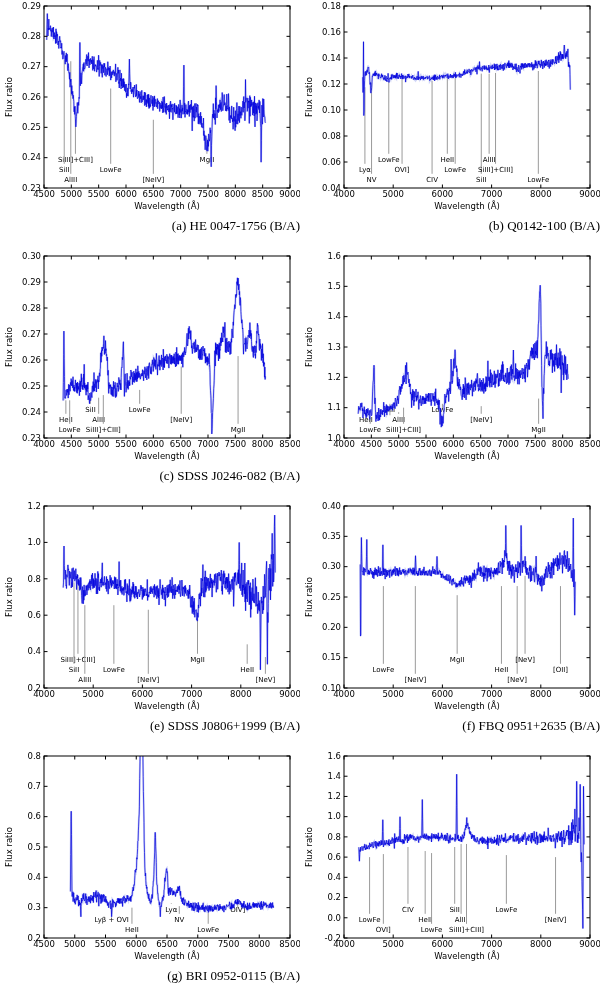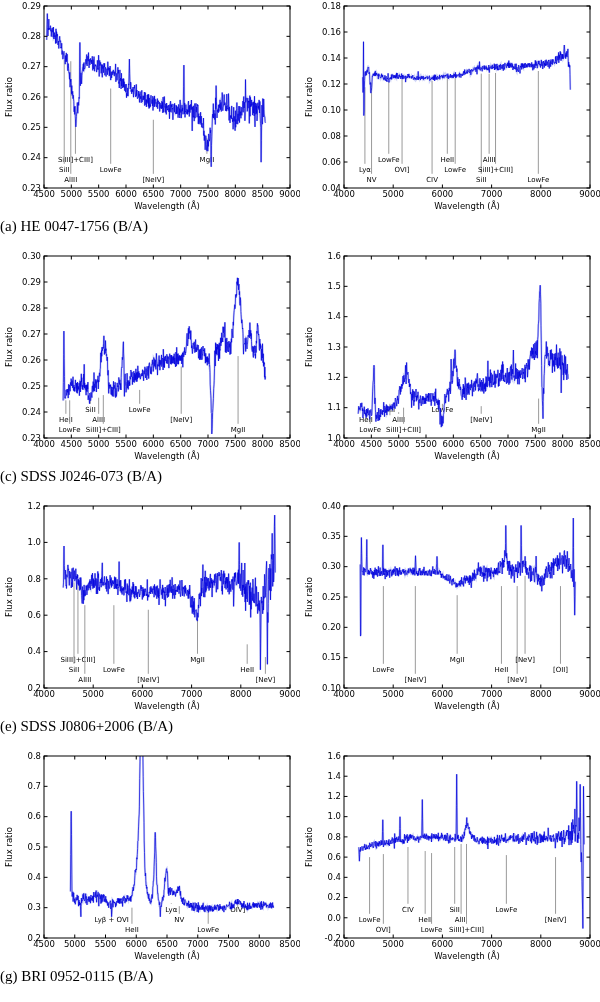--- a/index.html
+++ b/index.html
@@ -1,22 +1,22 @@
 <!DOCTYPE html>
 <html><head>
 <meta charset="utf-8">
 <style>
   html,body{margin:0;padding:0;background:#ffffff;}
   #figure{width:600px;height:1002px;background:#ffffff;display:grid;
           grid-template-columns:300px 300px;grid-template-rows:250px 250px 250px 252px;
           font-family:"DejaVu Sans",sans-serif;}
   .cell{position:relative;width:300px;height:250px;}
   .cell svg{position:absolute;left:0;top:0;}
-  .caption{position:absolute;left:0;right:0;top:218px;text-align:left;
-           font-family:"Liberation Serif",serif;font-size:15px;color:#000;}
+  .caption{position:absolute;left:0;right:0;top:218px;text-align:right;
+           font-family:"Liberation Serif",serif;font-size:13px;color:#000;}
   text{font-family:"DejaVu Sans",sans-serif;fill:#000;}
   .tick-label{font-size:8.5px;}
   .axis-label{font-size:8.5px;}
   .ann-label{font-size:7px;}
 </style>
 </head>
 <body>
 
 <div id="figure">
     <div class="cell">
@@ -167,20 +167,21 @@
         <text x="41" y="60.799999999999976" text-anchor="end" class="tick-label">0.14</text>
         <line x1="44" y1="31.99999999999999" x2="47.5" y2="31.99999999999999" stroke="#000000" stroke-width="1"></line>
         <line x1="290" y1="31.99999999999999" x2="286.5" y2="31.99999999999999" stroke="#000000" stroke-width="1"></line>
         <text x="41" y="34.79999999999999" text-anchor="end" class="tick-label">0.16</text>
         <line x1="44" y1="6" x2="47.5" y2="6" stroke="#000000" stroke-width="1"></line>
         <line x1="290" y1="6" x2="286.5" y2="6" stroke="#000000" stroke-width="1"></line>
         <text x="41" y="8.8" text-anchor="end" class="tick-label">0.18</text>
         <text x="167" y="209" text-anchor="middle" class="axis-label">Wavelength (Å)</text>
         <text x="12" y="97" text-anchor="middle" class="axis-label" transform="rotate(-90 12 97)">Flux ratio</text>
       </svg>
+      <div class="caption">(b) Q0142-100 (B/A)</div>
     </div>
     <div class="cell">
       <svg width="300" height="216">
         <defs>
           <clipPath id="clip-c">
             <rect x="44" y="6" width="246" height="182"></rect>
           </clipPath>
         </defs>
         <line x1="65.86666666666667" y1="150.30000000000004" x2="65.86666666666667" y2="163.8" stroke="#9a9a9a" stroke-width="1"></line>
         <text x="65.86666666666667" y="172.3" text-anchor="middle" class="ann-label">HeII</text>
@@ -251,21 +252,21 @@
         <text x="41" y="60.79999999999991" text-anchor="end" class="tick-label">0.28</text>
         <line x1="44" y1="32.00000000000003" x2="47.5" y2="32.00000000000003" stroke="#000000" stroke-width="1"></line>
         <line x1="290" y1="32.00000000000003" x2="286.5" y2="32.00000000000003" stroke="#000000" stroke-width="1"></line>
         <text x="41" y="34.800000000000026" text-anchor="end" class="tick-label">0.29</text>
         <line x1="44" y1="6" x2="47.5" y2="6" stroke="#000000" stroke-width="1"></line>
         <line x1="290" y1="6" x2="286.5" y2="6" stroke="#000000" stroke-width="1"></line>
         <text x="41" y="8.8" text-anchor="end" class="tick-label">0.30</text>
         <text x="167" y="209" text-anchor="middle" class="axis-label">Wavelength (Å)</text>
         <text x="12" y="97" text-anchor="middle" class="axis-label" transform="rotate(-90 12 97)">Flux ratio</text>
       </svg>
-      <div class="caption">(c) SDSS J0246-073 (B/A)</div>
+      <div class="caption">(c) SDSS J0246-082 (B/A)</div>
     </div>
     <div class="cell">
       <svg width="300" height="216">
         <defs>
           <clipPath id="clip-d">
             <rect x="44" y="6" width="246" height="182"></rect>
           </clipPath>
         </defs>
         <line x1="65.86666666666667" y1="168.28333333333333" x2="65.86666666666667" y2="163.8" stroke="#9a9a9a" stroke-width="1"></line>
         <text x="65.86666666666667" y="172.3" text-anchor="middle" class="ann-label">HeII</text>
@@ -399,21 +400,21 @@
         <text x="41" y="81.59999999999998" text-anchor="end" class="tick-label">0.8</text>
         <line x1="44" y1="42.39999999999999" x2="47.5" y2="42.39999999999999" stroke="#000000" stroke-width="1"></line>
         <line x1="290" y1="42.39999999999999" x2="286.5" y2="42.39999999999999" stroke="#000000" stroke-width="1"></line>
         <text x="41" y="45.19999999999999" text-anchor="end" class="tick-label">1.0</text>
         <line x1="44" y1="6" x2="47.5" y2="6" stroke="#000000" stroke-width="1"></line>
         <line x1="290" y1="6" x2="286.5" y2="6" stroke="#000000" stroke-width="1"></line>
         <text x="41" y="8.8" text-anchor="end" class="tick-label">1.2</text>
         <text x="167" y="209" text-anchor="middle" class="axis-label">Wavelength (Å)</text>
         <text x="12" y="97" text-anchor="middle" class="axis-label" transform="rotate(-90 12 97)">Flux ratio</text>
       </svg>
-      <div class="caption">(e) SDSS J0806+2006 (B/A)</div>
+      <div class="caption">(e) SDSS J0806+1999 (B/A)</div>
     </div>
     <div class="cell">
       <svg width="300" height="216">
         <defs>
           <clipPath id="clip-f">
             <rect x="44" y="6" width="246" height="182"></rect>
           </clipPath>
         </defs>
         <line x1="83.36" y1="86.07999999999998" x2="83.36" y2="163.8" stroke="#9a9a9a" stroke-width="1"></line>
         <text x="83.36" y="172.3" text-anchor="middle" class="ann-label">LowFe</text>
@@ -467,20 +468,21 @@
         <text x="41" y="69.46666666666667" text-anchor="end" class="tick-label">0.30</text>
         <line x1="44" y1="36.33333333333336" x2="47.5" y2="36.33333333333336" stroke="#000000" stroke-width="1"></line>
         <line x1="290" y1="36.33333333333336" x2="286.5" y2="36.33333333333336" stroke="#000000" stroke-width="1"></line>
         <text x="41" y="39.133333333333354" text-anchor="end" class="tick-label">0.35</text>
         <line x1="44" y1="6" x2="47.5" y2="6" stroke="#000000" stroke-width="1"></line>
         <line x1="290" y1="6" x2="286.5" y2="6" stroke="#000000" stroke-width="1"></line>
         <text x="41" y="8.8" text-anchor="end" class="tick-label">0.40</text>
         <text x="167" y="209" text-anchor="middle" class="axis-label">Wavelength (Å)</text>
         <text x="12" y="97" text-anchor="middle" class="axis-label" transform="rotate(-90 12 97)">Flux ratio</text>
       </svg>
+      <div class="caption">(f) FBQ 0951+2635 (B/A)</div>
     </div>
     <div class="cell">
       <svg width="300" height="216">
         <defs>
           <clipPath id="clip-g">
             <rect x="44" y="6" width="246" height="182"></rect>
           </clipPath>
         </defs>
         <line x1="111.65" y1="159.18333333333337" x2="111.65" y2="163.8" stroke="#9a9a9a" stroke-width="1"></line>
         <text x="111.65" y="172.3" text-anchor="middle" class="ann-label">Lyβ + OVI</text>

